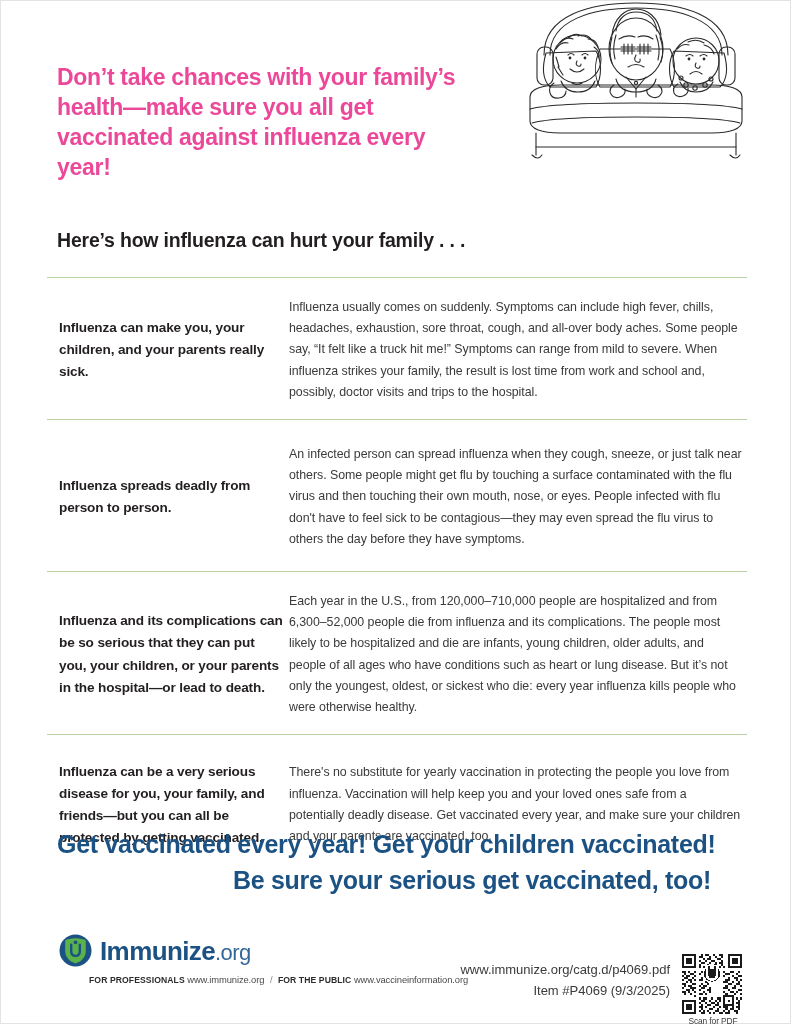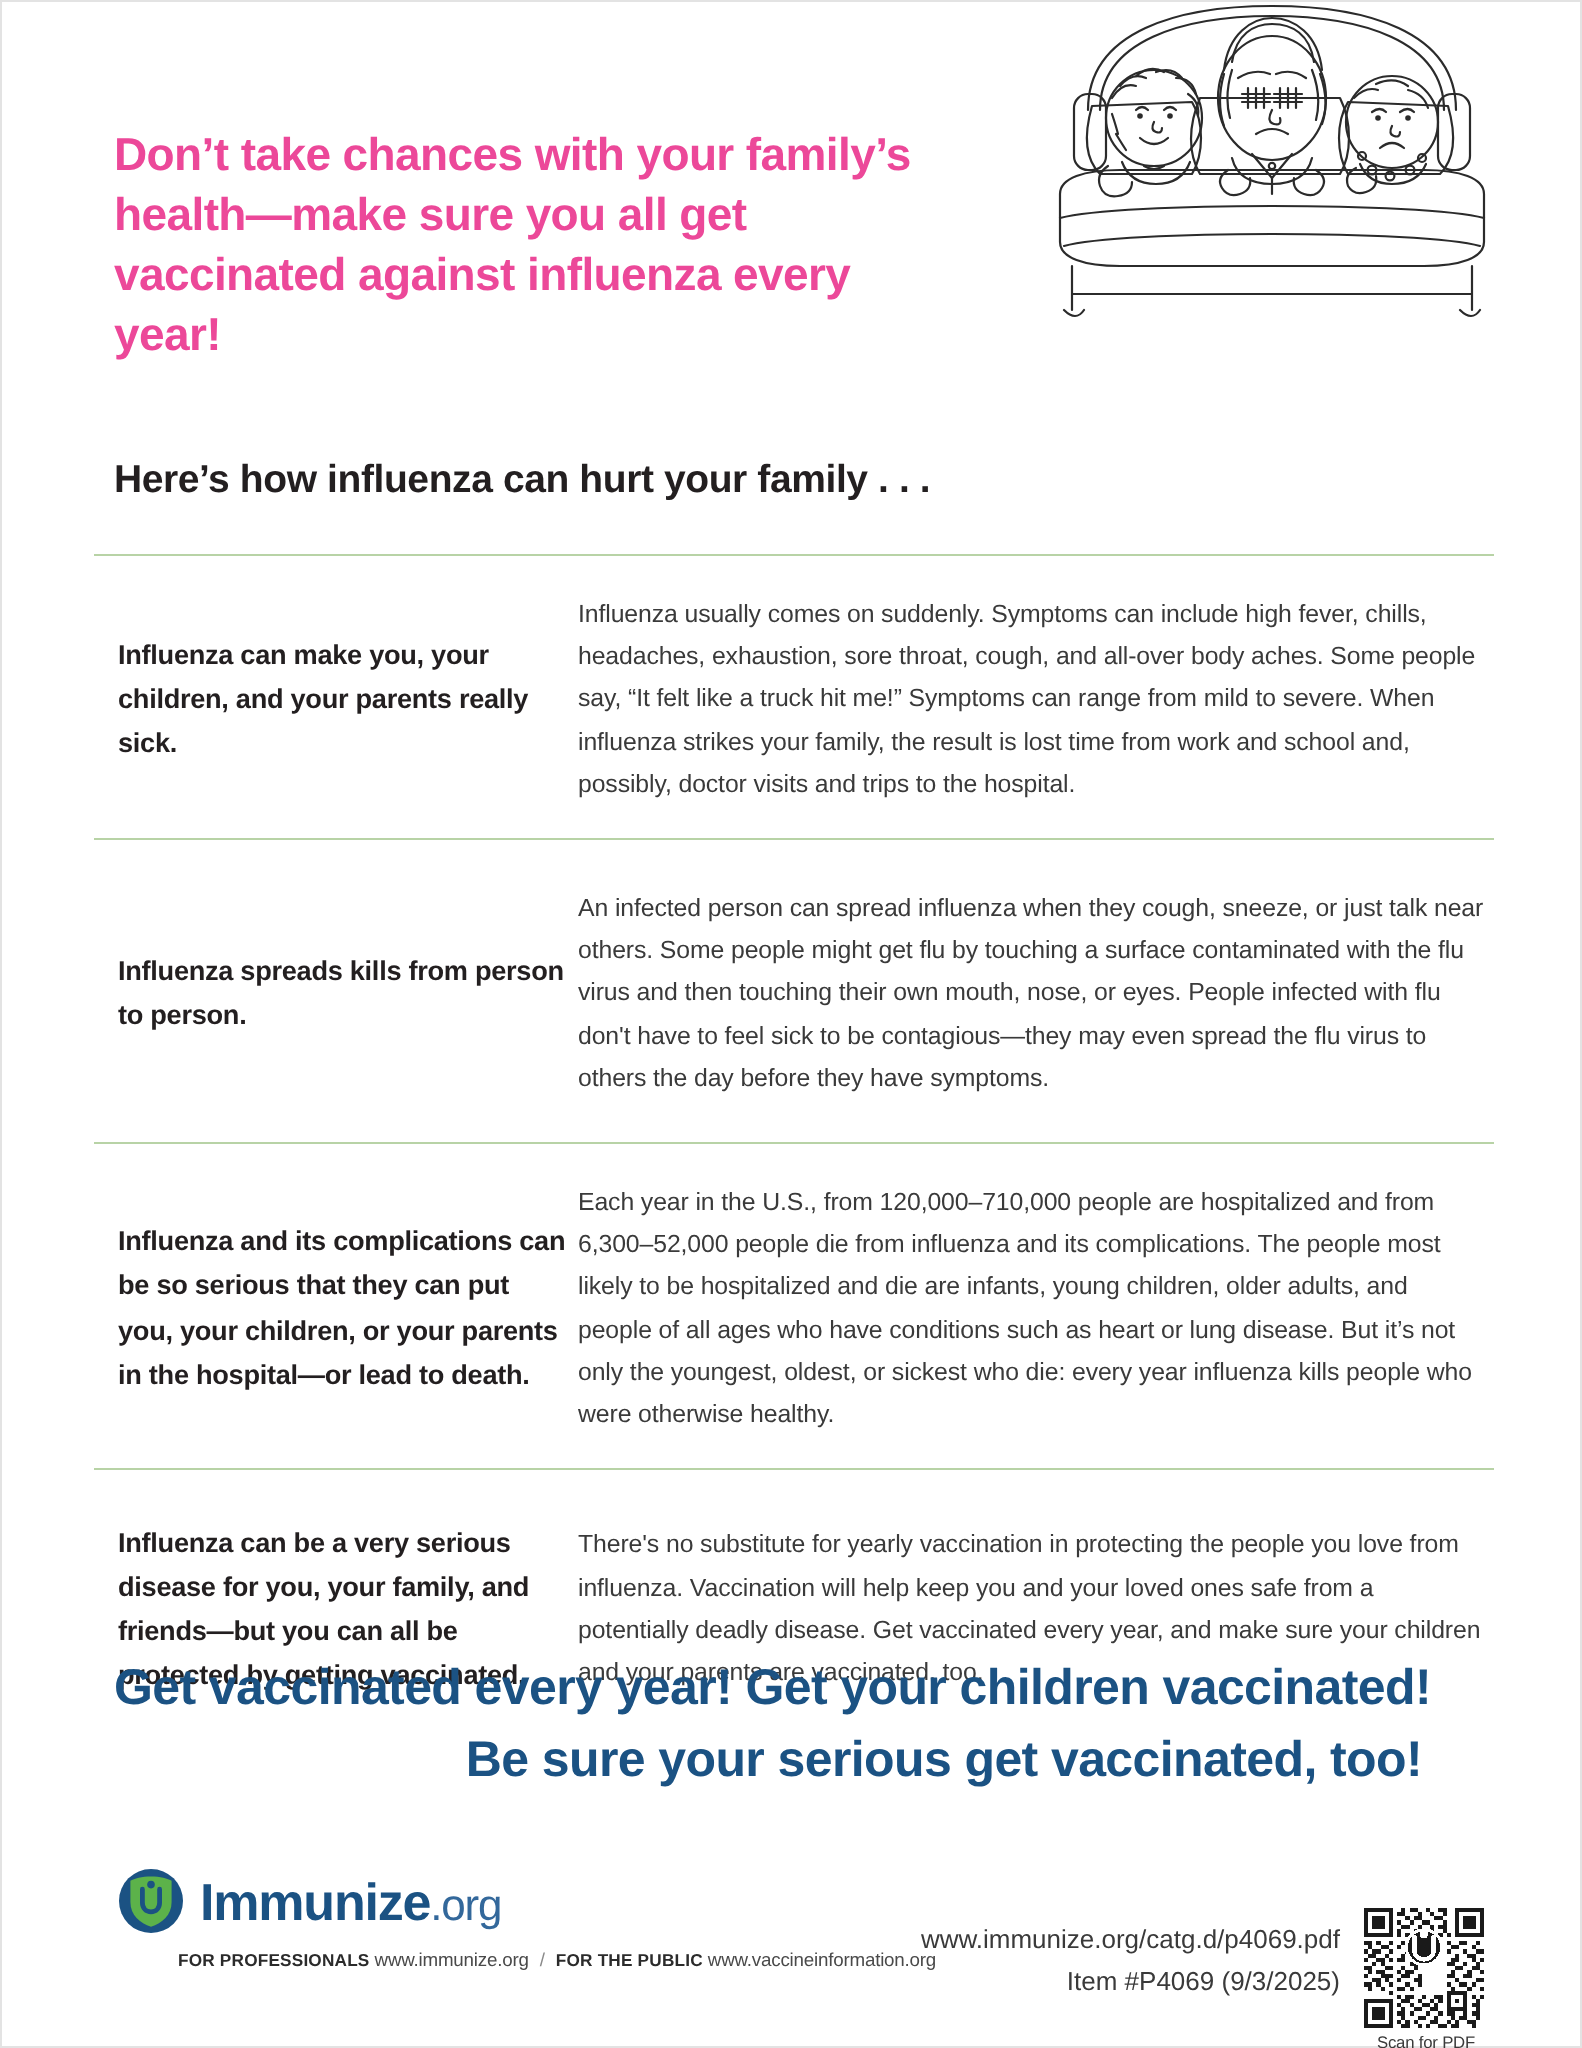--- a/index.html
+++ b/index.html
@@ -291,21 +291,21 @@
   <div class="rows">
 
     <div class="rule"></div>
     <div class="row row-1">
       <div class="row-title">Influenza can make you, your children, and your parents really sick.</div>
       <div class="row-body">Influenza usually comes on suddenly. Symptoms can include high fever, chills, headaches, exhaustion, sore throat, cough, and all-over body aches. Some people say, “It felt like a truck hit me!” Symptoms can range from mild to severe. When influenza strikes your family, the result is lost time from work and school and, possibly, doctor visits and trips to the hospital.</div>
     </div>
 
     <div class="rule"></div>
     <div class="row row-2">
-      <div class="row-title">Influenza spreads kills from person to person.</div>
+      <div class="row-title">Influenza spreads deadly from person to person.</div>
       <div class="row-body">An infected person can spread influenza when they cough, sneeze, or just talk near others. Some people might get flu by touching a surface contaminated with the flu virus and then touching their own mouth, nose, or eyes. People infected with flu don't have to feel sick to be contagious—they may even spread the flu virus to others the day before they have symptoms.</div>
     </div>
 
     <div class="rule"></div>
     <div class="row row-3">
       <div class="row-title">Influenza and its complications can be so serious that they can put you, your children, or your parents in the hospital—or lead to death.</div>
       <div class="row-body">Each year in the U.S., from 120,000–710,000 people are hospitalized and from 6,300–52,000 people die from influenza and its complications. The people most likely to be hospitalized and die are infants, young children, older adults, and people of all ages who have conditions such as heart or lung disease. But it’s not only the youngest, oldest, or sickest who die: every year influenza kills people who were otherwise healthy.</div>
     </div>
 
     <div class="rule"></div>

